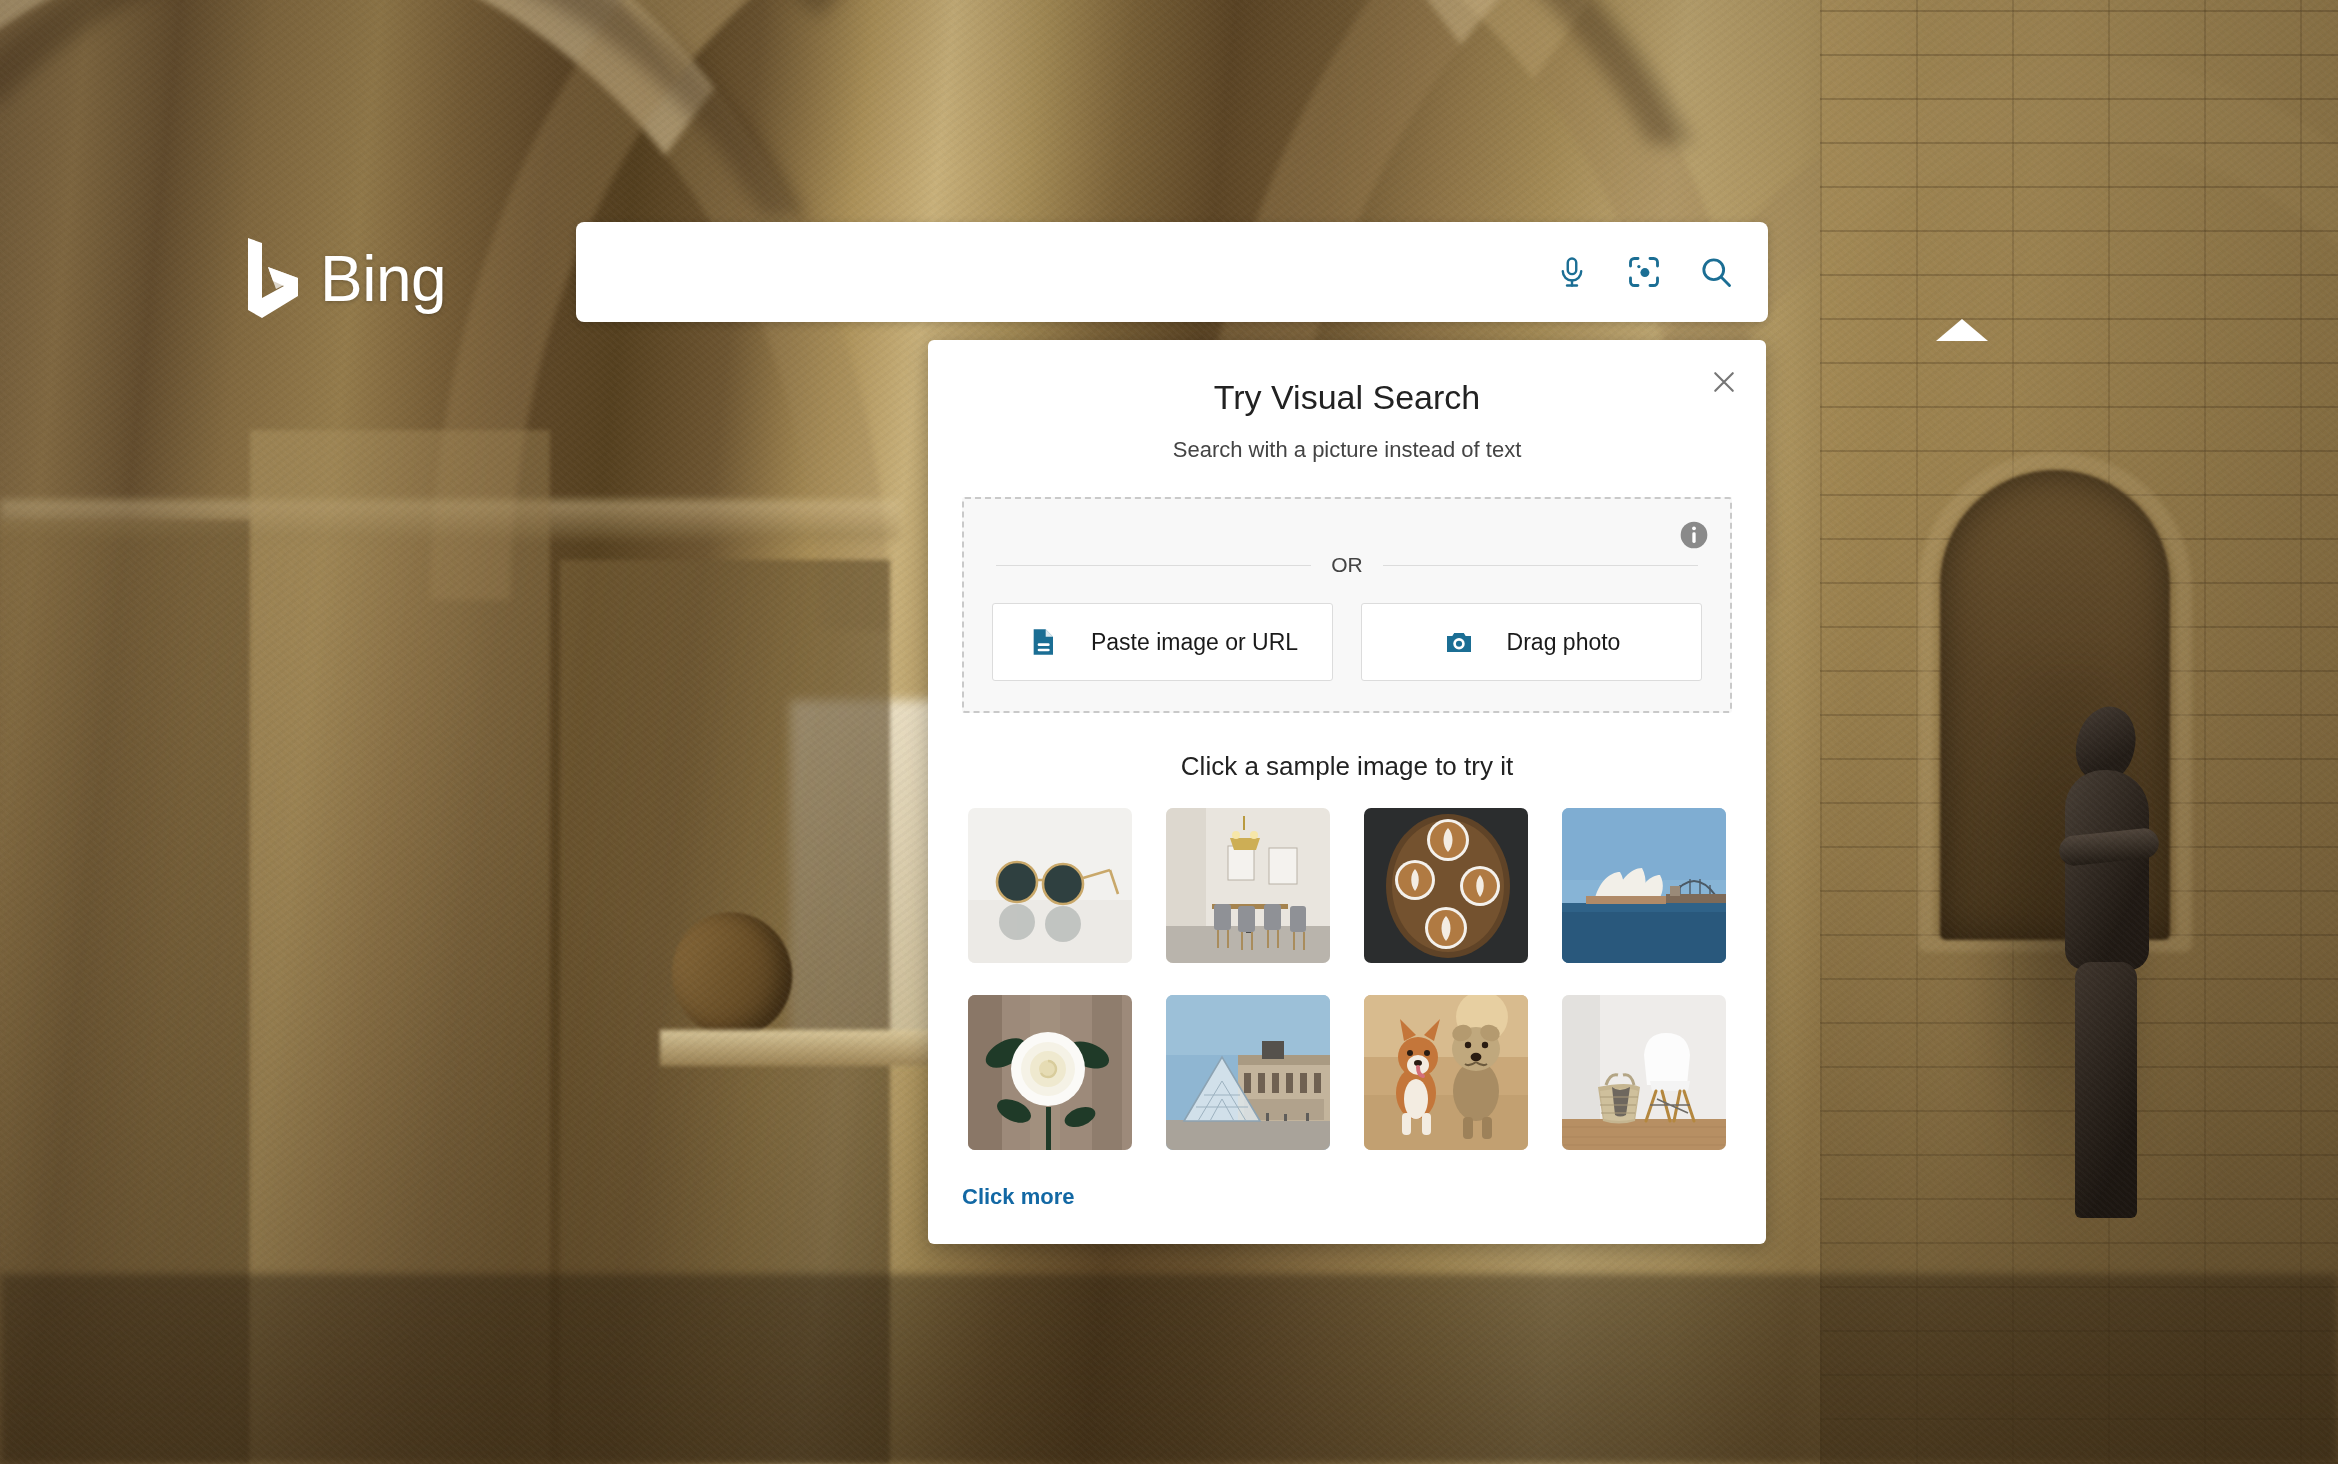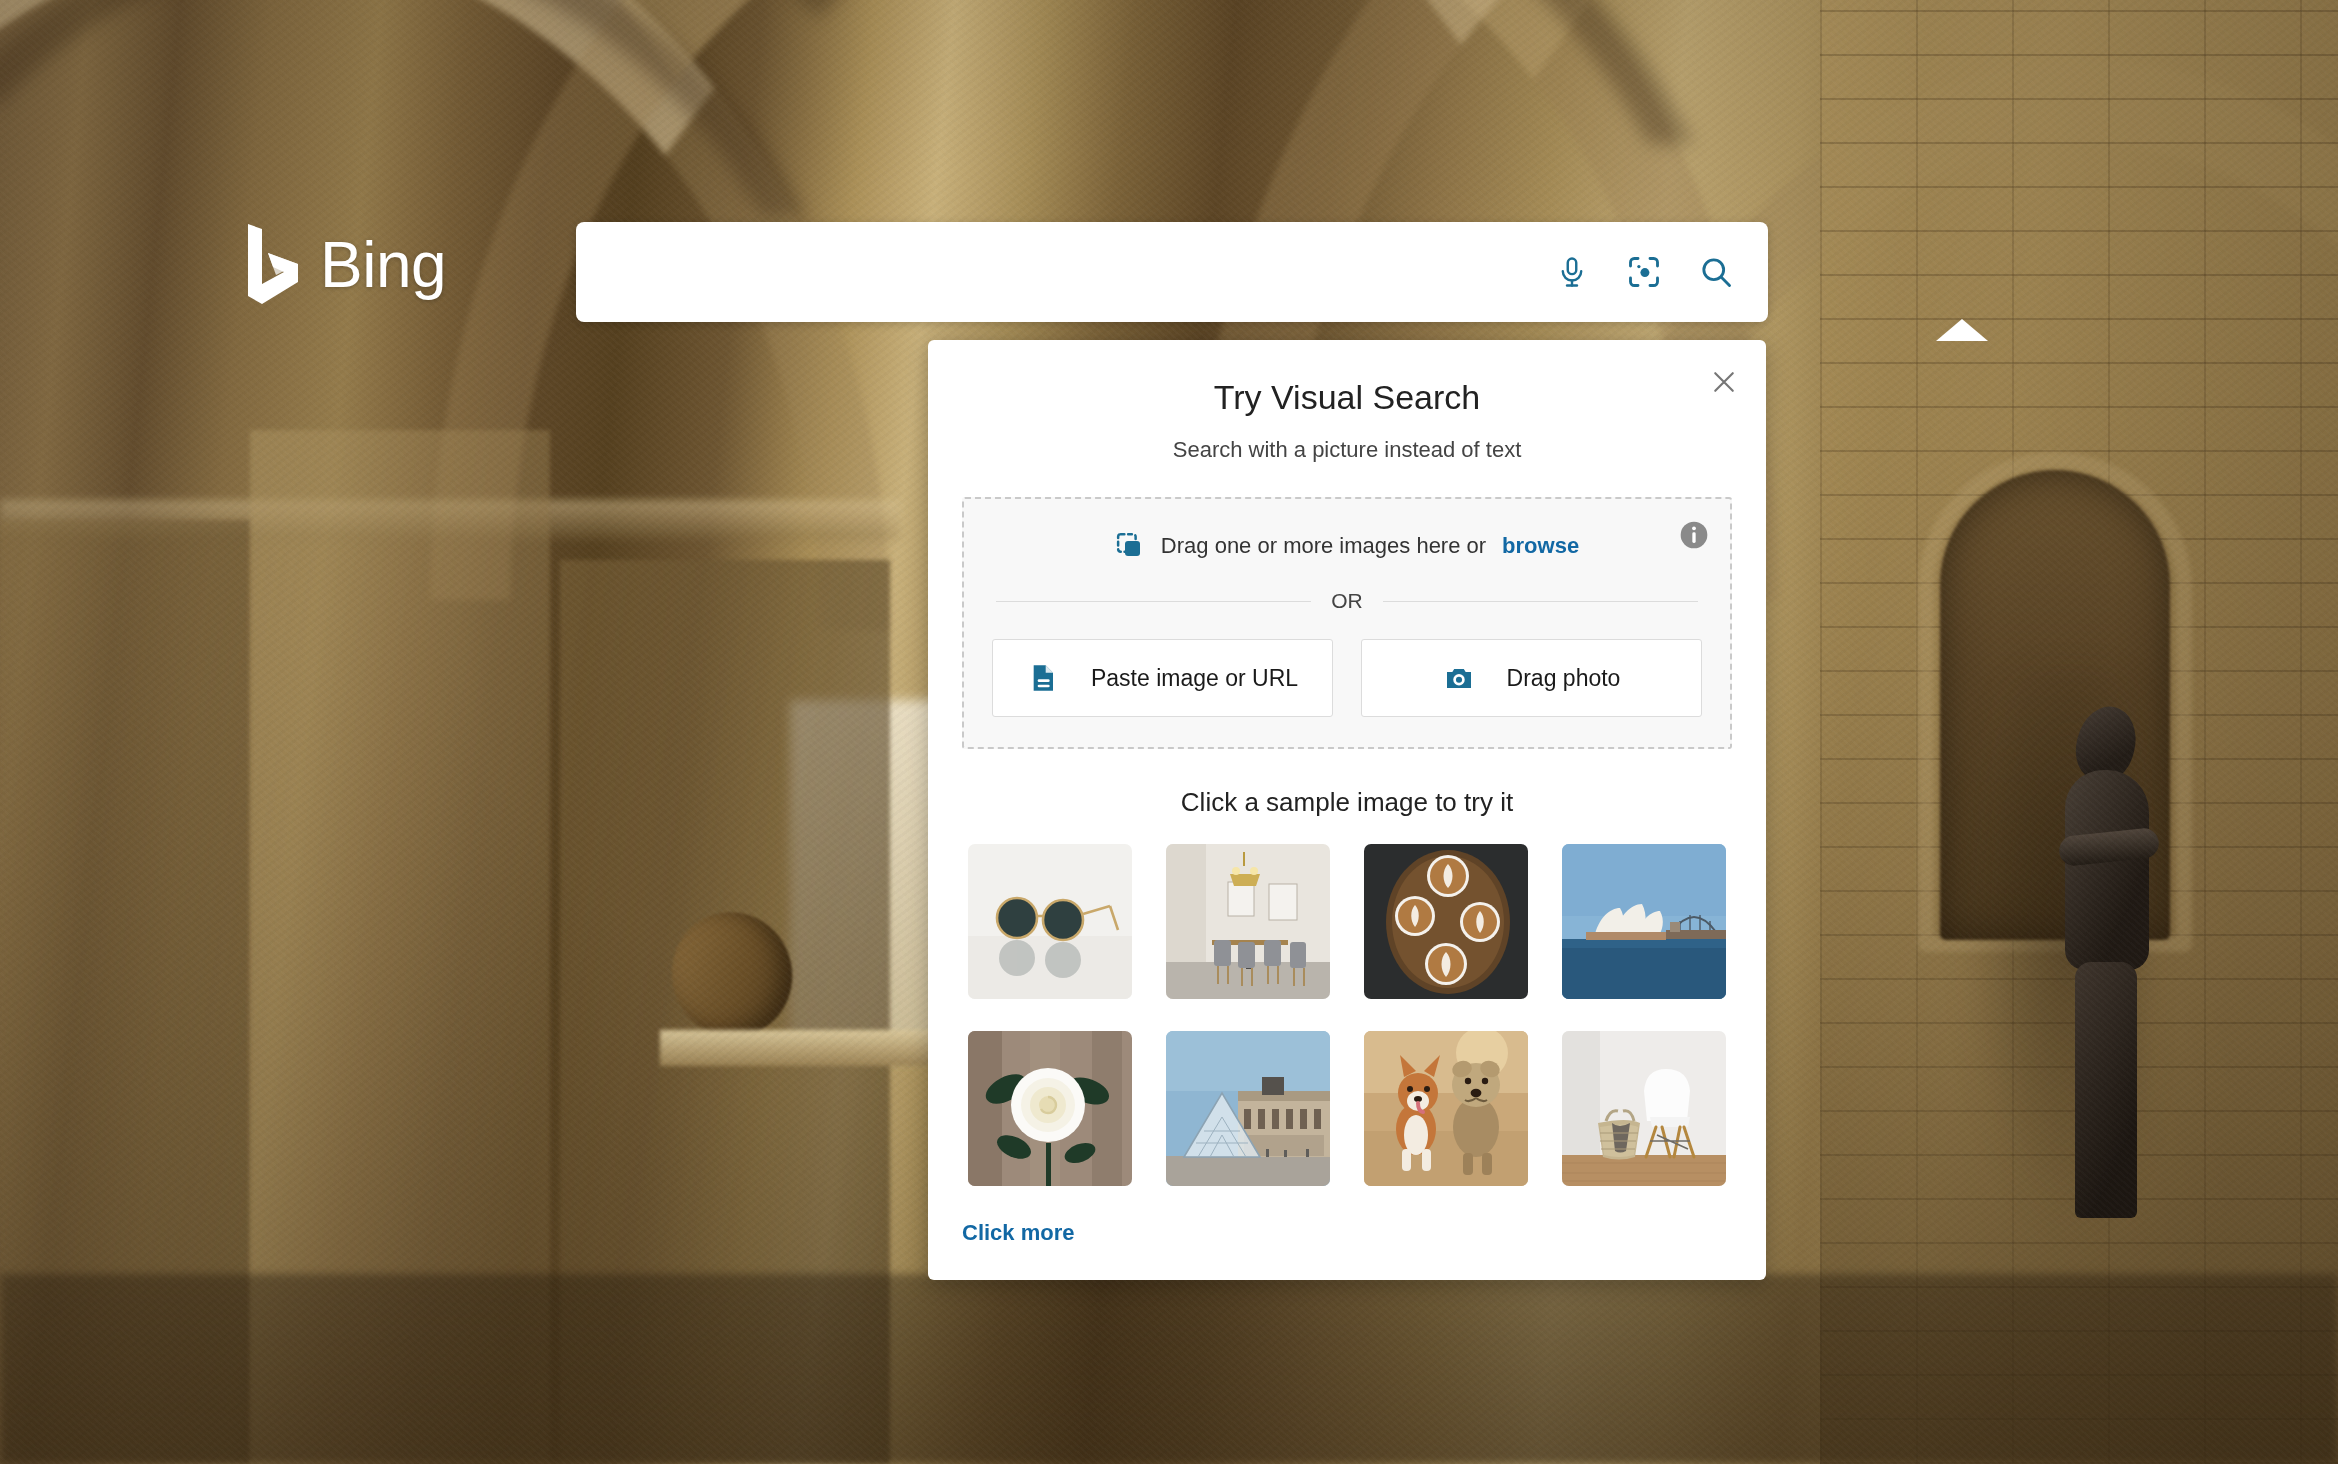--- a/index.html
+++ b/index.html
@@ -186,21 +186,21 @@
       repeating-linear-gradient(41deg, rgba(255,255,255,0.022) 0 2px, transparent 2px 5px),
       repeating-linear-gradient(-37deg, rgba(0,0,0,0.025) 0 3px, transparent 3px 7px);
   }
 
   
   #search-row {
     position: absolute;
     left: 246px;
     top: 222px;
     display: flex;
-    align-items: flex-start;
+    align-items: flex-end;
   }
   #bing-logo {
     display: flex;
     align-items: center;
     gap: 16px;
     width: 330px;
   }
   #bing-logo .mark { width: 58px; height: 86px; flex: 0 0 auto; }
   #bing-logo .wordmark {
     color: #fff;
@@ -486,32 +486,20 @@
   <div id="drop-zone">
 
     <span id="drop-info-icon">
       <svg viewBox="0 0 24 24" width="32" height="32">
         <circle cx="12" cy="12" r="10" fill="#8a8a8a"></circle>
         <circle cx="12" cy="7" r="1.45" fill="#ffffff"></circle>
         <rect x="10.75" y="10" width="2.5" height="8" rx="1.1" fill="#ffffff"></rect>
       </svg>
     </span>
 
-    <div id="drag-line">
-      <span id="drag-icon">
-        <svg viewBox="0 0 24 24" width="30" height="30">
-          <g fill="none" stroke="#1b6e94" stroke-width="2" stroke-linecap="round" stroke-dasharray="3 3">
-            <rect x="2.5" y="2.5" width="14" height="14" rx="2"></rect>
-          </g>
-          <rect x="8" y="8" width="12" height="12" rx="2.4" fill="#1b6e94"></rect>
-        </svg>
-      </span>
-      <span>Drag one or more images here or</span>
-      <span id="browse-link">browse</span>
-    </div>
 
     <div id="or-divider">
       <span class="rule"></span>
       <span>OR</span>
       <span class="rule"></span>
     </div>
 
     <div id="action-buttons">
 
       <div class="act-btn">

